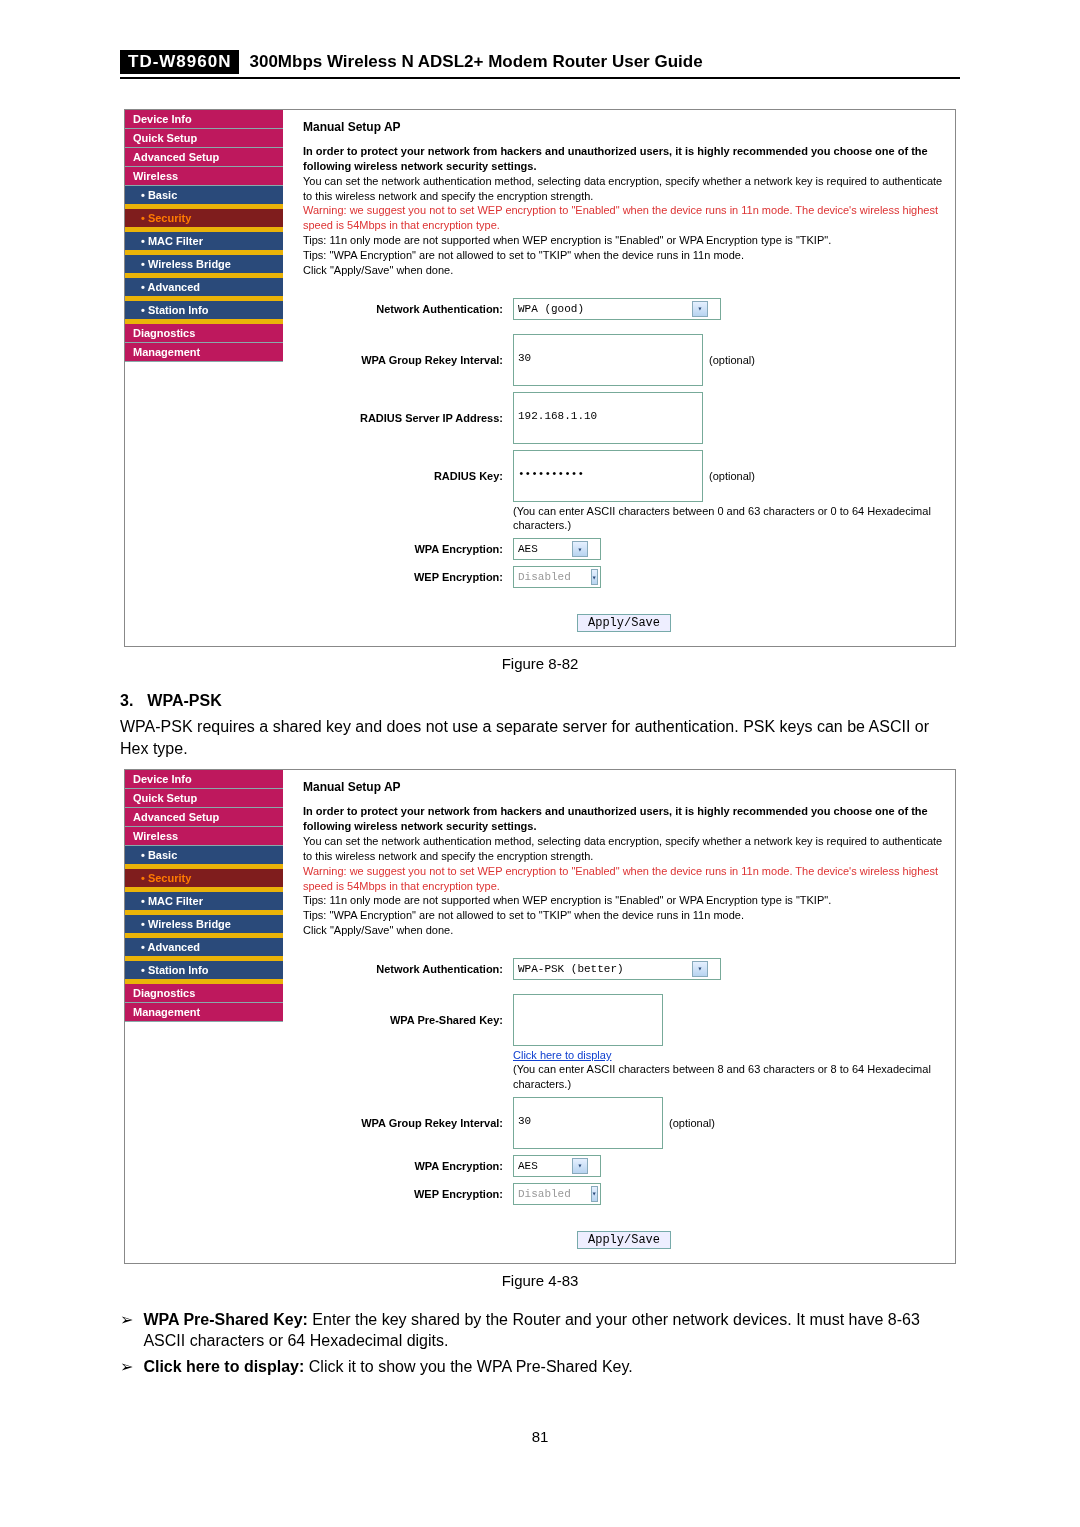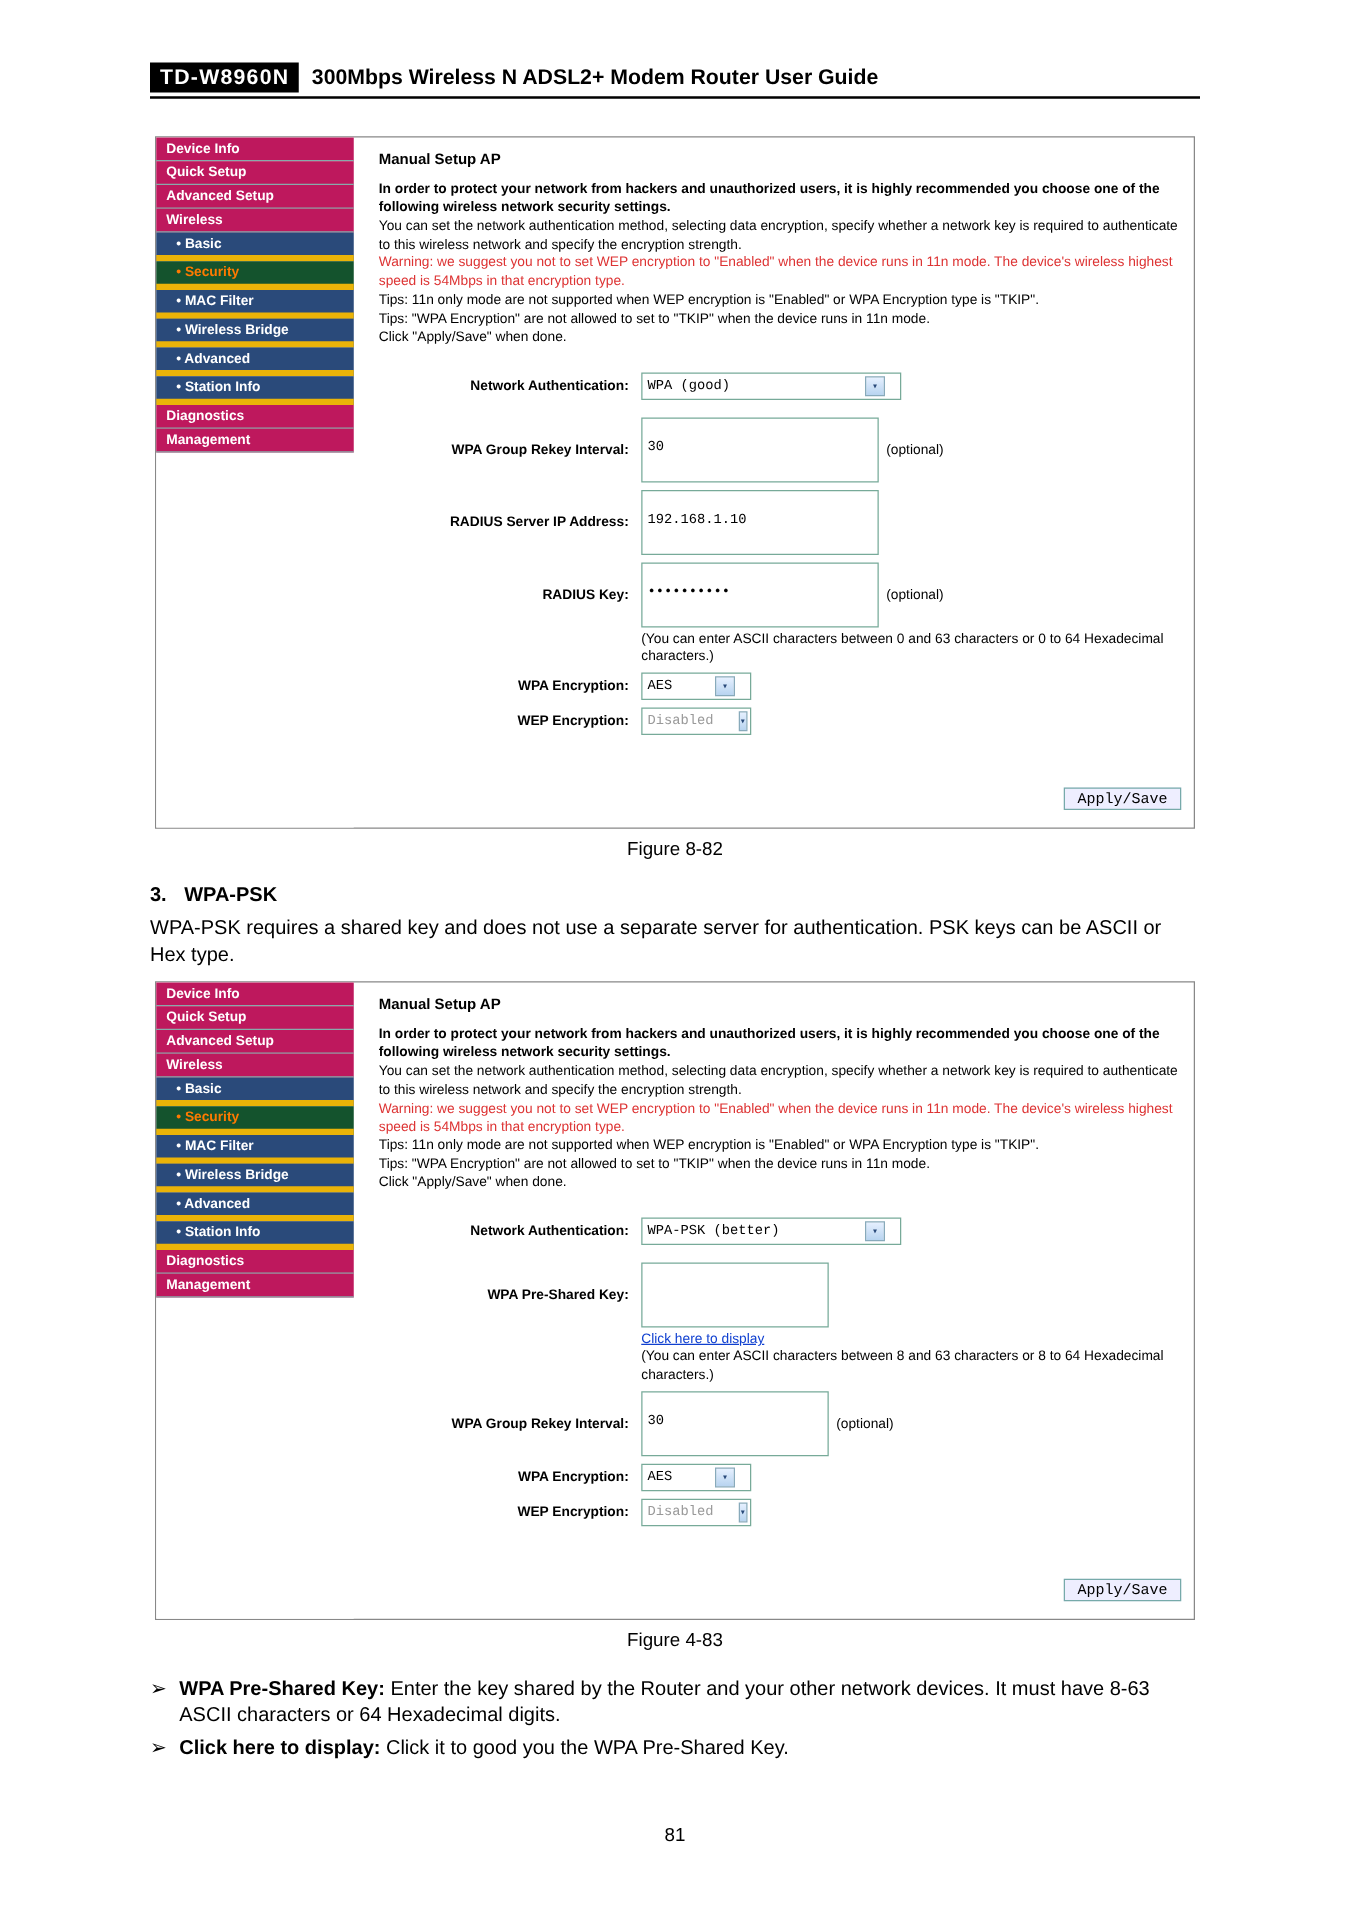--- a/index.html
+++ b/index.html
@@ -54,21 +54,21 @@
   }
   .nav-sub {
     background: #2a4a7a;
     color: #fff;
     padding: 3px 8px 3px 16px;
     border-bottom: 5px solid #eab308;
     font-size: 11px;
     font-weight: bold;
   }
   .nav-active {
-    background: #14532d;
+    background: #7f1d1d;
     color: #ff7a00;
   }
   .content {
     flex: 1;
     padding: 10px 10px 16px 20px;
   }
   .section-title {
     font-weight: bold;
     font-size: 12px;
     margin-bottom: 10px;
@@ -127,22 +127,22 @@
     font-size: 8px;
     color: #2a4a7a;
   }
   .note {
     font-size: 11px;
     margin-left: 210px;
     line-height: 1.3;
     margin-top: 2px;
   }
   .apply-row {
-    text-align: right;
-    margin-top: 44px;
+    text-align: center;
+    margin-top: 28px;
   }
   .apply-btn {
     border: 1px solid #7aa;
     background: #eef;
     font-family: "Courier New", monospace;
     font-size: 12px;
     padding: 1px 10px;
   }
   .figure-caption {
     text-align: center;
@@ -368,18 +368,18 @@
 
   <div class="bullet-block">
     <span class="bullet-sym">➢</span>
     <span>
       <b>WPA Pre-Shared Key:</b><span> Enter the key shared by the Router and your other network devices. It must have 8-63 ASCII characters or 64 Hexadecimal digits.</span>
     </span>
   </div>
   <div class="bullet-block">
     <span class="bullet-sym">➢</span>
     <span>
-      <b>Click here to display:</b><span> Click it to good you the WPA Pre-Shared Key.</span>
+      <b>Click here to display:</b><span> Click it to show you the WPA Pre-Shared Key.</span>
     </span>
   </div>
 
   <div class="page-number">81</div>
 </div>
 
 </body></html>

